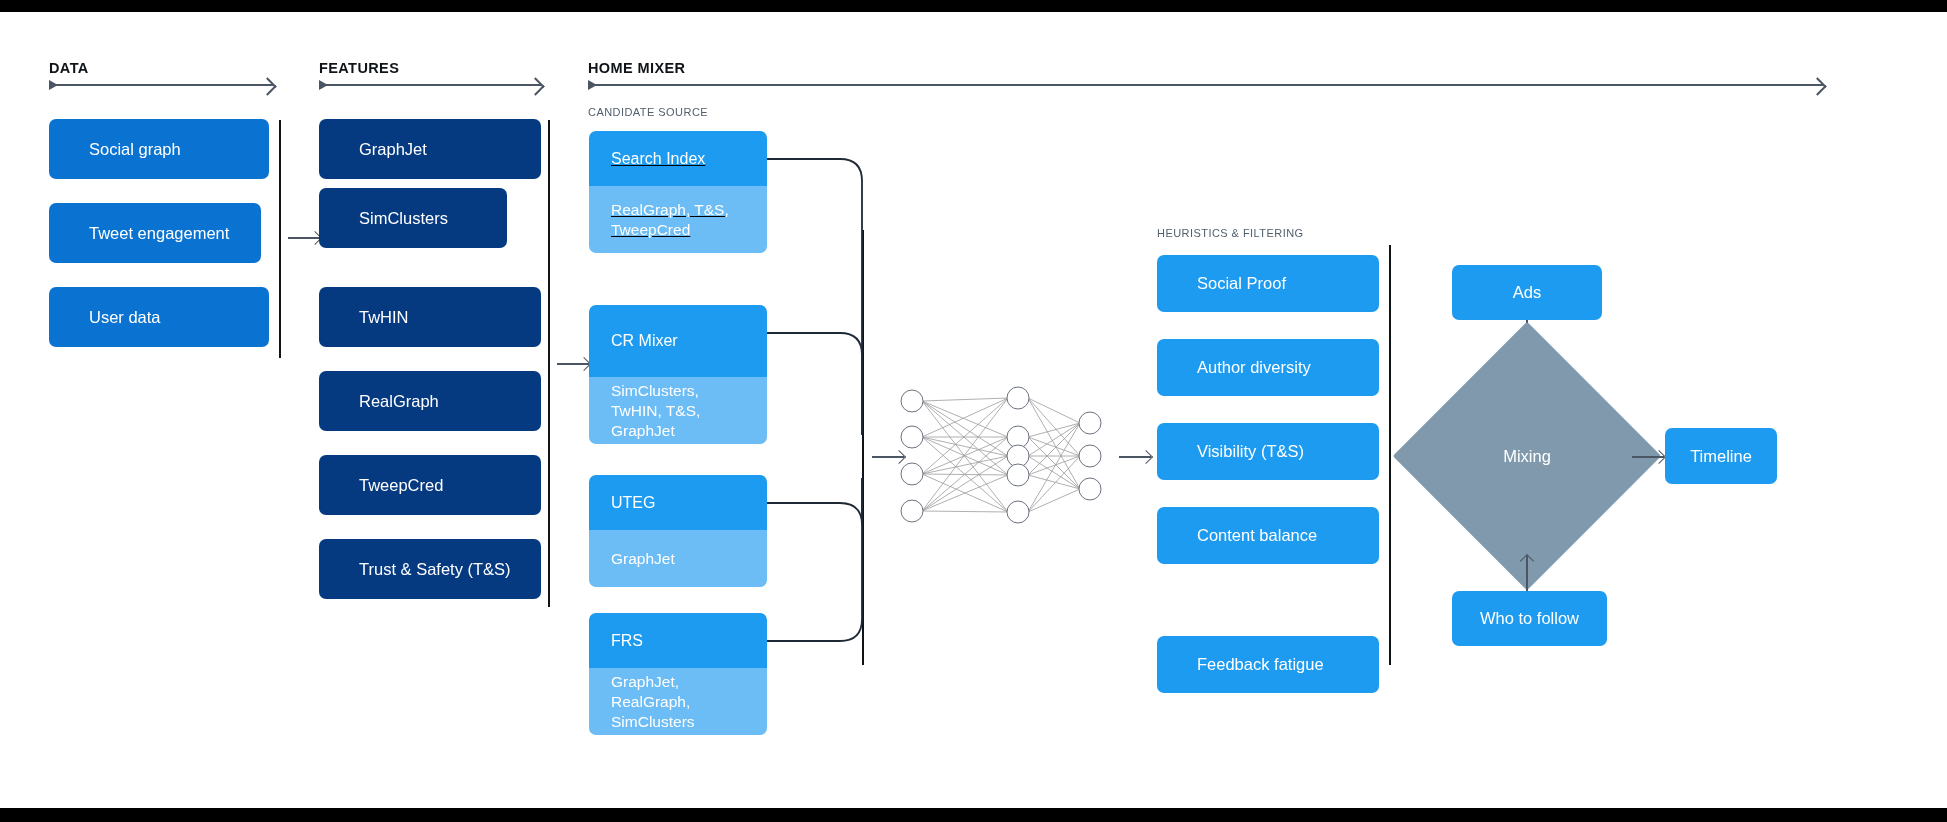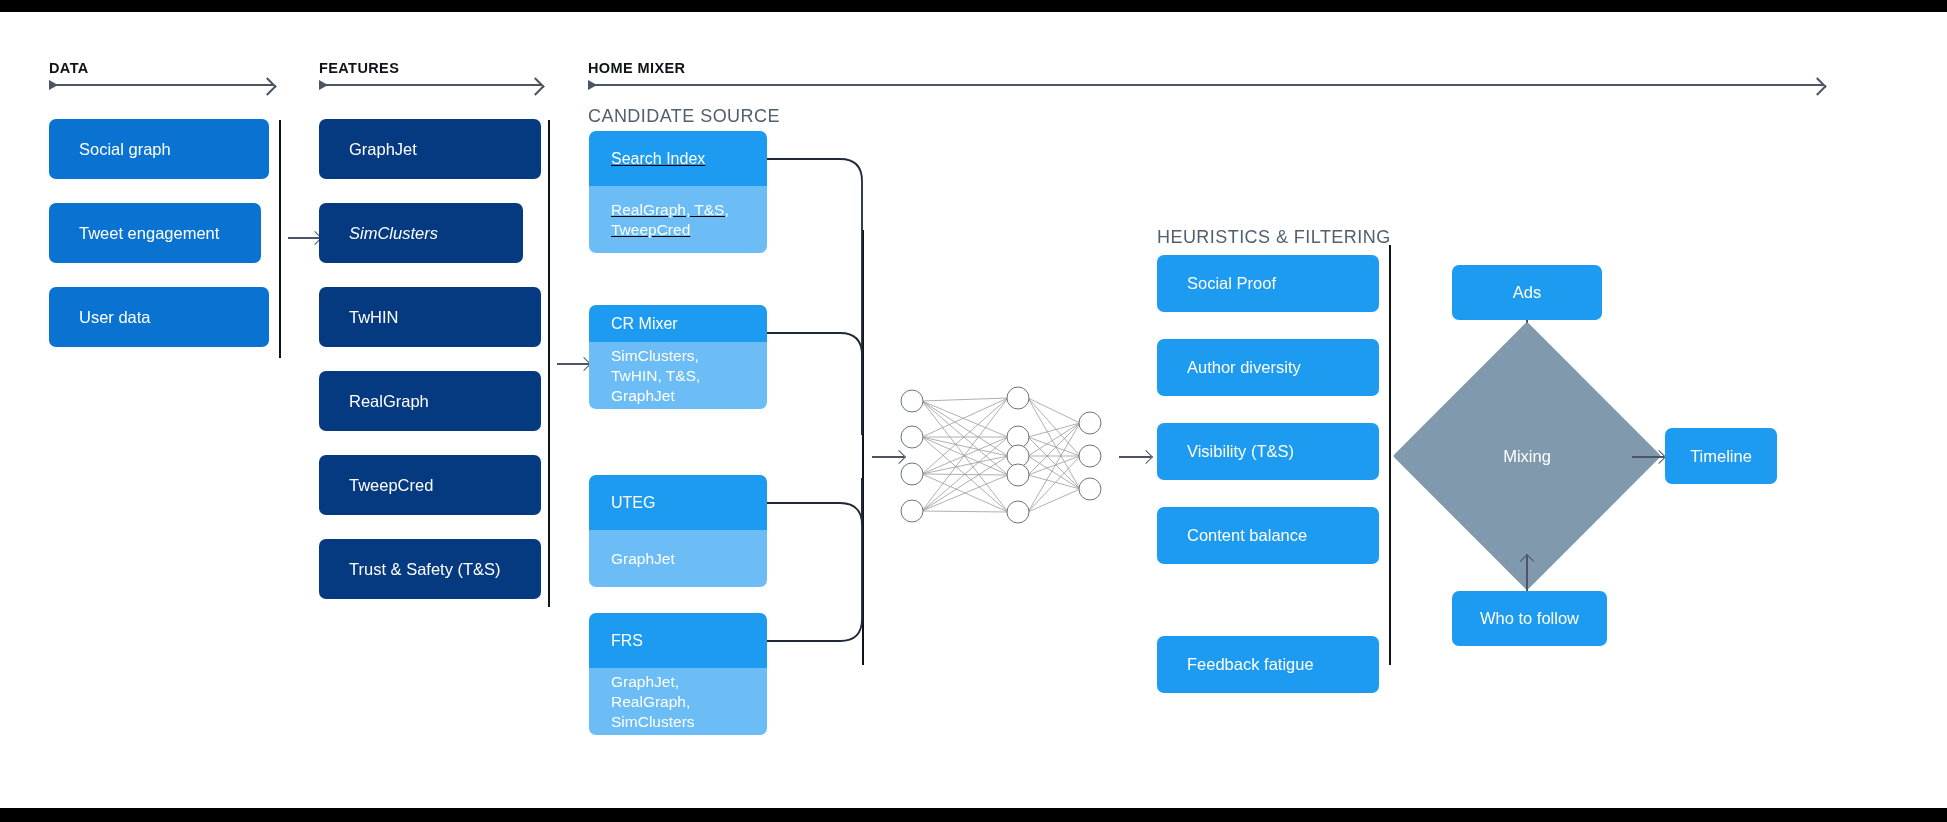--- a/index.html
+++ b/index.html
@@ -51,35 +51,35 @@
     position: absolute;
     right: -1px; top: -4.5px;
     width: 11px; height: 11px;
     border-top: 2px solid #4b5563;
     border-right: 2px solid #4b5563;
     transform: rotate(45deg);
   }
 
   .sub-title {
     position: absolute;
-    font-size: 18px;
+    font-size: 11px;
     letter-spacing: 0.45px;
     color: #51606e;
     white-space: nowrap;
   }
 
   
   .box {
     position: absolute;
     border-radius: 7px;
     display: flex;
     align-items: center;
     color: #ffffff;
     font-size: 16.5px;
-    padding-left: 30px;
+    padding-left: 40px;
     white-space: nowrap;
   }
   .box.mid   { background: #0a73d1; }
   .box.navy  { background: #053a80; }
   .box.bright{ background: #1d9bf0; }
 
   
   .cs-group {
     position: absolute;
     width: 178px;
@@ -211,35 +211,35 @@
   <div class="divider" style="left:862px; top:230px; height:435px;"></div>
   <div class="divider" style="left:1389px; top:245px; height:420px;"></div>
 
   <div class="box mid" style="left:49px; top:119px; width:220px; height:60px;">Social graph</div>
   <div class="box mid" style="left:49px; top:203px; width:212px; height:60px;">Tweet engagement</div>
   <div class="box mid" style="left:49px; top:287px; width:220px; height:60px;">User data</div>
 
   <div class="conn" style="left:288px; top:237px; width:32px;"></div>
 
   <div class="box navy" style="left:319px; top:119px; width:222px; height:60px;">GraphJet</div>
-  <div class="box navy" style="left:319px; top:203px; width:204px; height:60px;font-style:italic;">SimClusters</div>
+  <div class="box navy" style="left:319px; top:188px; width:188px; height:60px;">SimClusters</div>
   <div class="box navy" style="left:319px; top:287px; width:222px; height:60px;">TwHIN</div>
   <div class="box navy" style="left:319px; top:371px; width:222px; height:60px;">RealGraph</div>
   <div class="box navy" style="left:319px; top:455px; width:222px; height:60px;">TweepCred</div>
   <div class="box navy" style="left:319px; top:539px; width:222px; height:60px;">Trust &amp; Safety (T&amp;S)</div>
 
   <div class="conn" style="left:557px; top:363px; width:32px;"></div>
 
   <div class="cs-group" style="left:589px; top:131px;text-decoration:underline;">
     <div class="cs-head" style="height:55px;">Search Index</div>
     <div class="cs-body" style="height:67px;">RealGraph, T&amp;S, TweepCred</div>
   </div>
 
   <div class="cs-group" style="left:589px; top:305px;">
-    <div class="cs-head" style="height:37px;">CR Mixer</div>
+    <div class="cs-head" style="height:72px;">CR Mixer</div>
     <div class="cs-body" style="height:67px;">SimClusters, TwHIN, T&amp;S, GraphJet</div>
   </div>
 
   <div class="cs-group" style="left:589px; top:475px;">
     <div class="cs-head" style="height:55px;">UTEG</div>
     <div class="cs-body" style="height:57px;">GraphJet</div>
   </div>
 
   <div class="cs-group" style="left:589px; top:613px;">
     <div class="cs-head" style="height:55px;">FRS</div>

